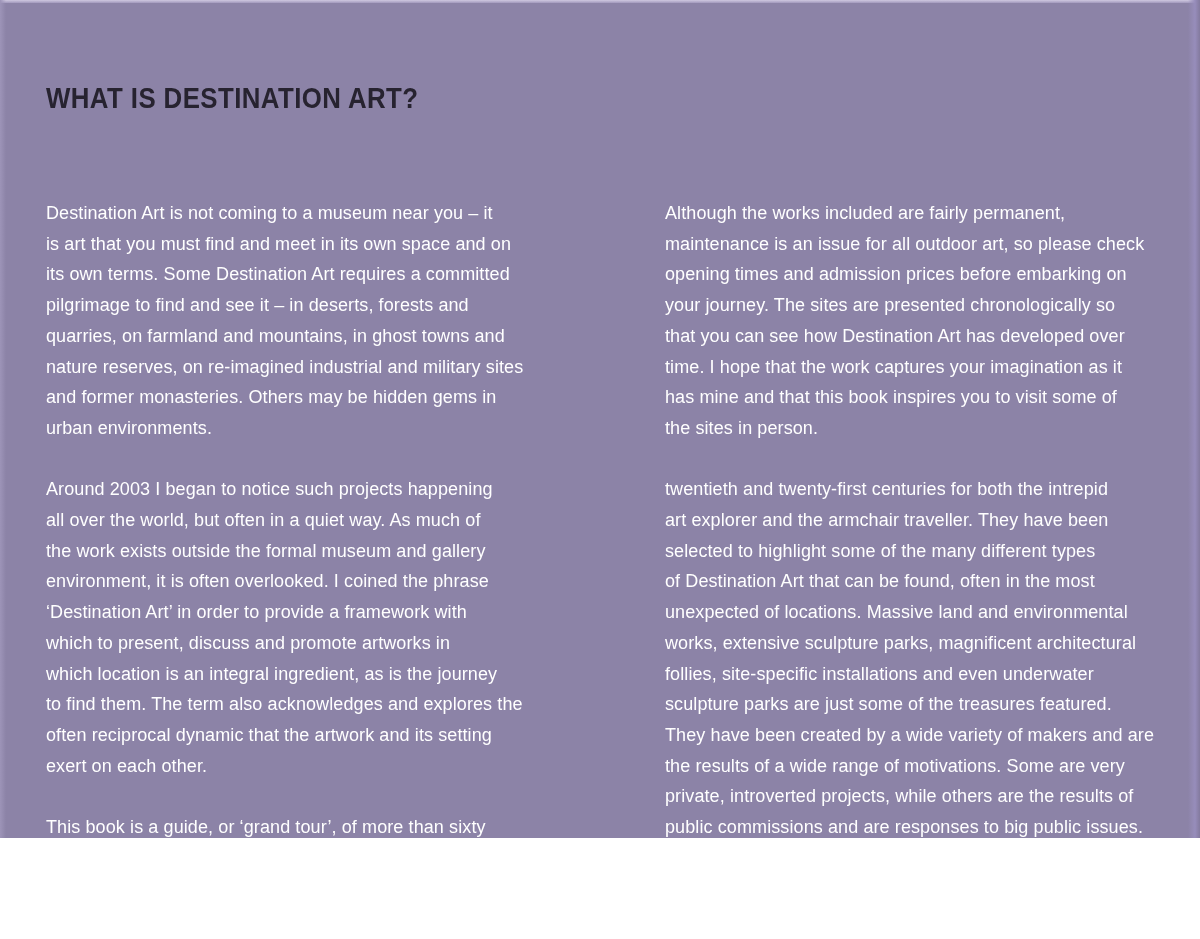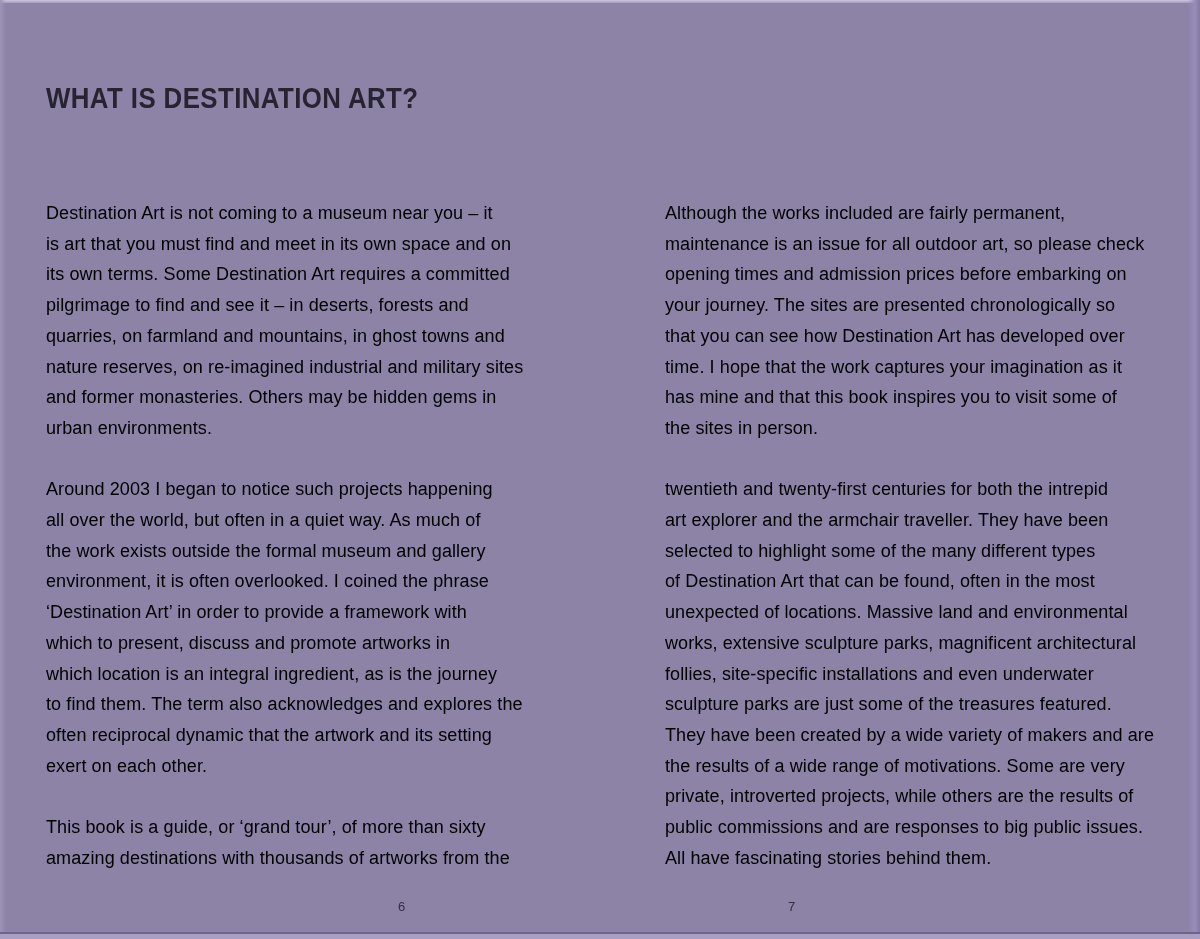--- a/index.html
+++ b/index.html
@@ -6,21 +6,21 @@
     margin: 0;
     padding: 0;
     width: 1200px;
     height: 939px;
     overflow: hidden;
     background: #ffffff;
   }
   .spread {
     position: relative;
     width: 1200px;
-    height: 939px;
+    height: 838px;
     background: #8C83A7;
     font-family: "Liberation Sans", sans-serif;
     overflow: hidden;
   }
   
   .edge-top {
     position: absolute; left: 0; top: 0; width: 100%; height: 3px;
     background: linear-gradient(to bottom, #cfc8e0, #a299bd);
   }
   .edge-bottom-line {
@@ -49,21 +49,21 @@
     letter-spacing: 0.5px;
     color: #272330;
     transform: scaleX(0.86);
     transform-origin: left top;
     white-space: pre;
   }
   .column {
     position: absolute;
     top: 198px;
     width: 520px;
-    color: #000000;
+    color: #ffffff;
     font-size: 18px;
     line-height: 30.7px;
     letter-spacing: 0.1px;
   }
   .col-left  { left: 46px; }
   .col-right { left: 665px; }
   .para {
     margin: 0 0 30.7px 0;
     white-space: pre;
   }

